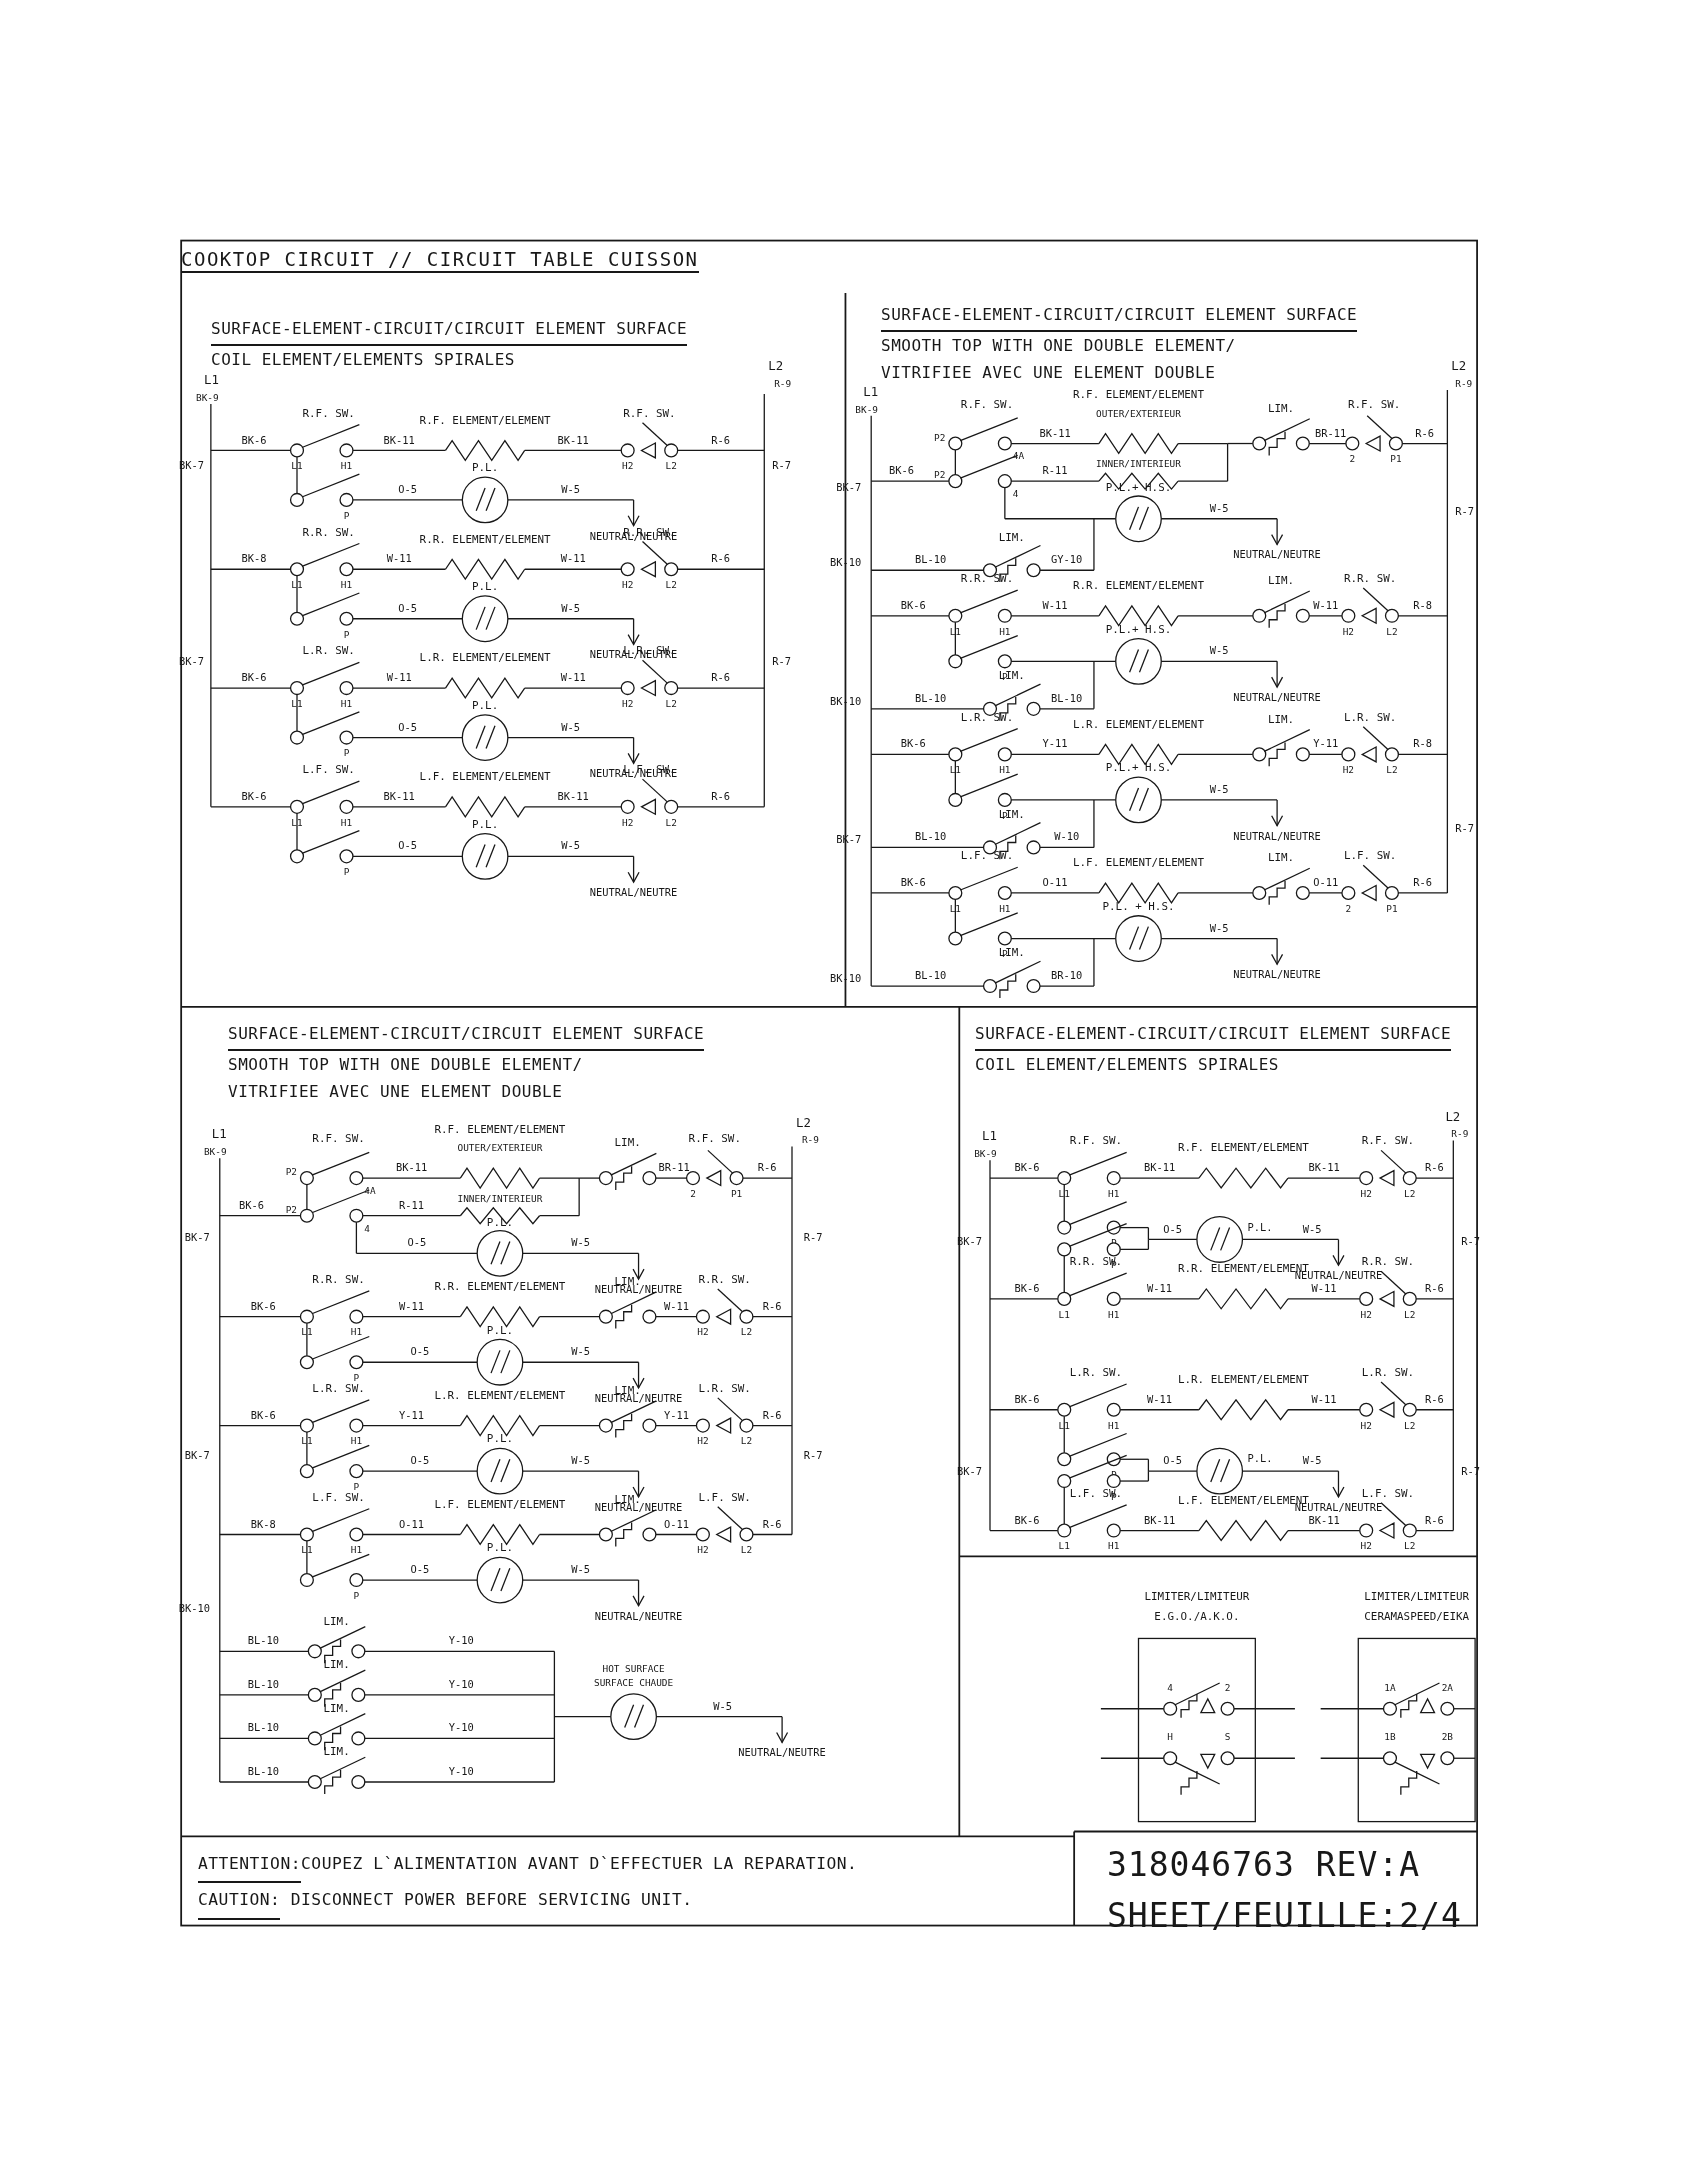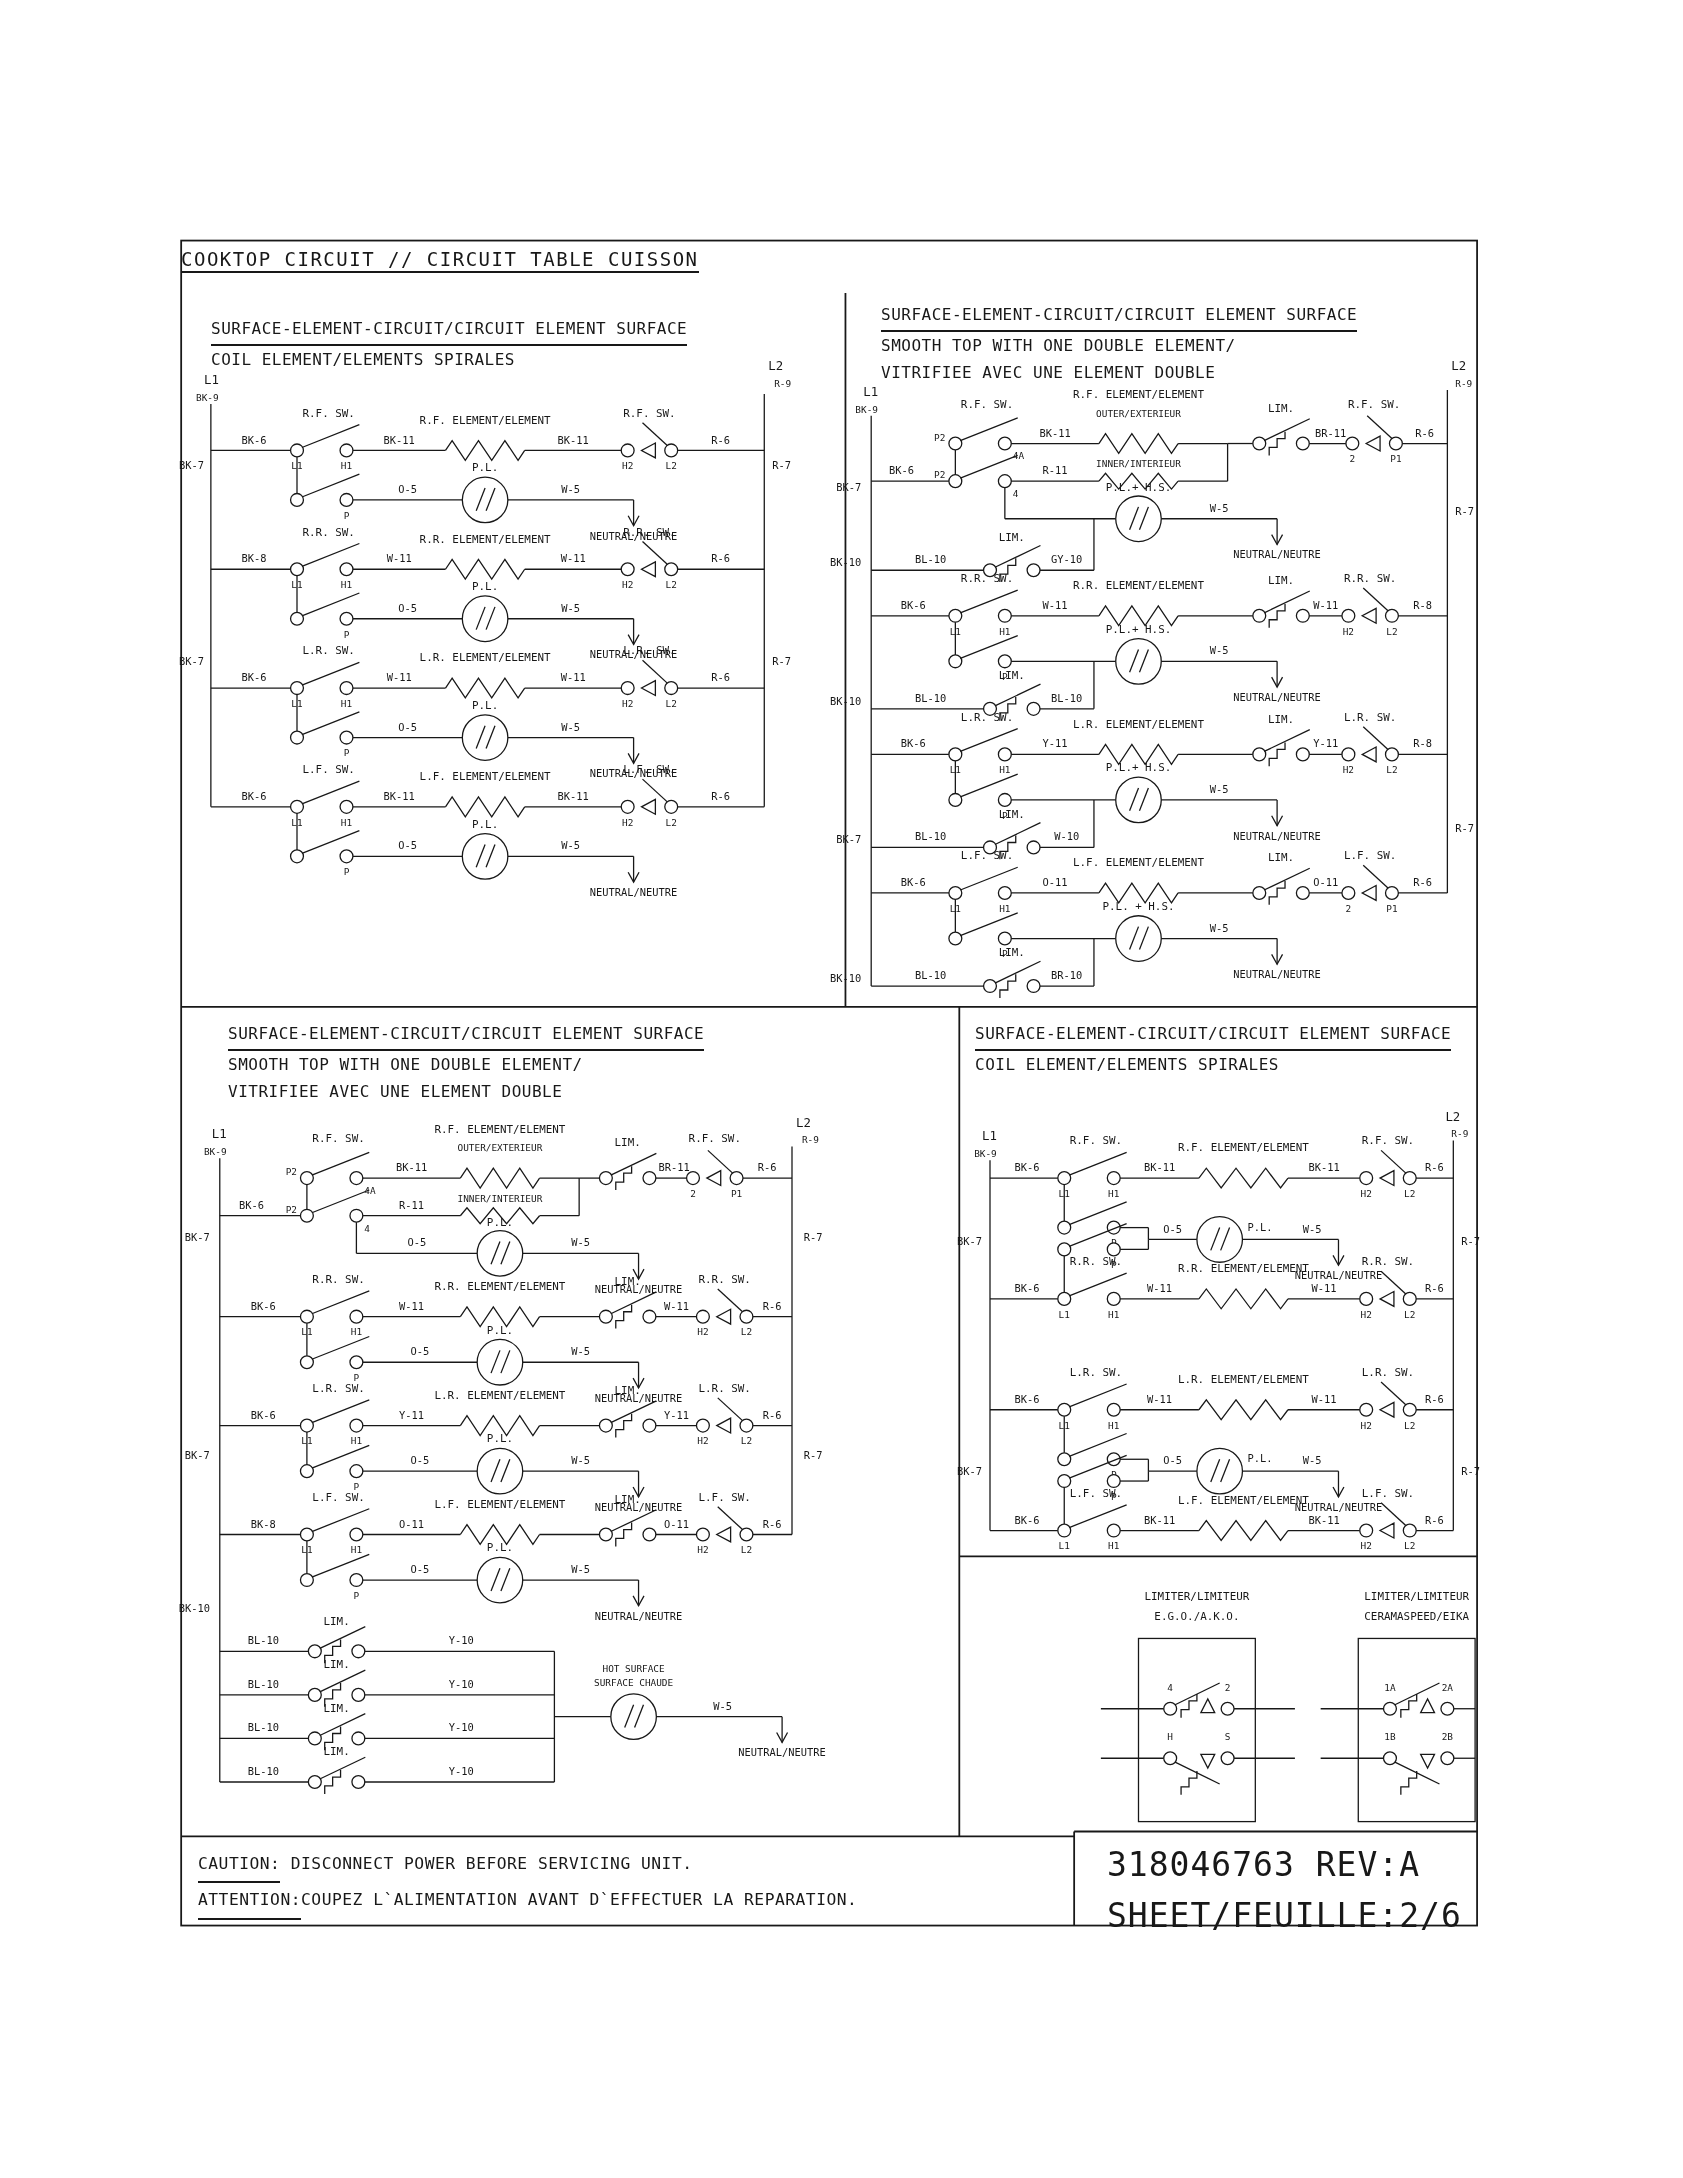--- a/index.html
+++ b/index.html
@@ -968,22 +968,22 @@
     <div>SMOOTH TOP WITH ONE DOUBLE ELEMENT/</div>
     <div>VITRIFIEE AVEC UNE ELEMENT DOUBLE</div>
   </div>
 
   <div class="abs hdr" style="left:975px;top:1020px">
     <div><span class="u">SURFACE-ELEMENT-CIRCUIT/CIRCUIT ELEMENT SURFACE</span></div>
     <div>COIL ELEMENT/ELEMENTS SPIRALES</div>
   </div>
 
   <div class="abs caution" style="left:198px;top:1847px">
+    <div><span class="u">ATTENTION:</span><span>COUPEZ L`ALIMENTATION AVANT D`EFFECTUER LA REPARATION.</span></div>
     <div><span class="u">CAUTION:</span><span> DISCONNECT POWER BEFORE SERVICING UNIT.</span></div>
-    <div><span class="u">ATTENTION:</span><span>COUPEZ L`ALIMENTATION AVANT D`EFFECTUER LA REPARATION.</span></div>
   </div>
 
   <div class="abs tblock" style="left:1107px;top:1839px">
     <div>318046763 REV:A</div>
-    <div>SHEET/FEUILLE:2/6</div>
+    <div>SHEET/FEUILLE:2/4</div>
   </div>
 </div>
 
 
 </body></html>

